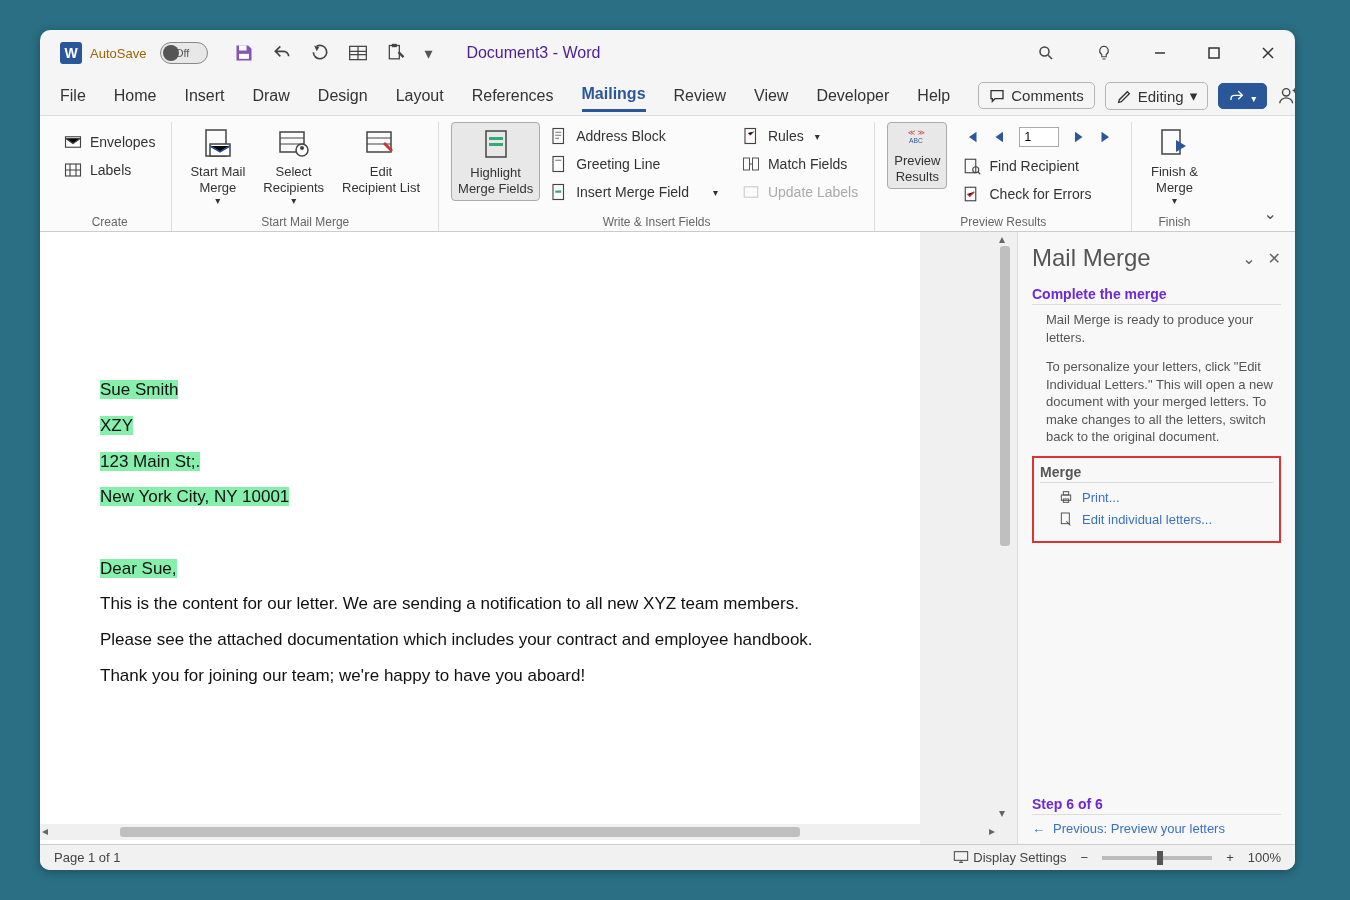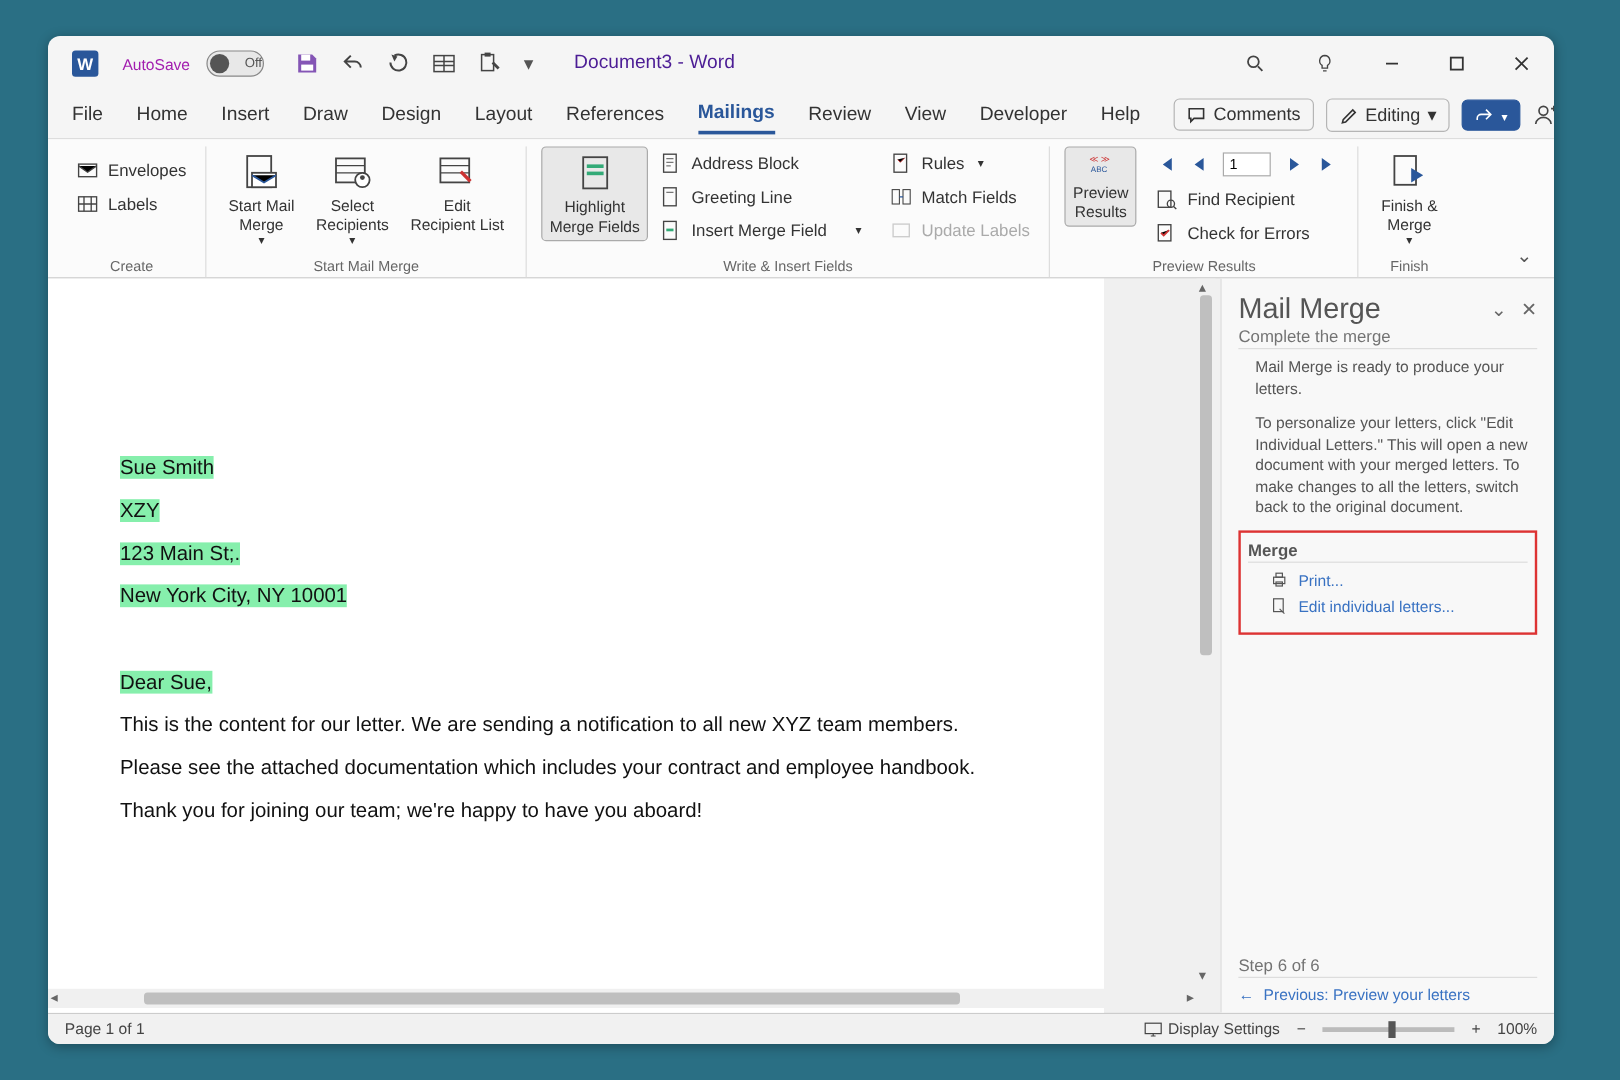--- a/index.html
+++ b/index.html
@@ -1,23 +1,23 @@
 <!DOCTYPE html>
 <html><head>
 <meta charset="utf-8">
 <style>
 * { box-sizing: border-box; margin: 0; padding: 0; }
 body { background: #2A6F84; font-family: "Segoe UI", Arial, sans-serif; width: 1350px; height: 900px; overflow: hidden; }
 .app{position:absolute;left:40px;top:30px;width:1255px;height:840px;background:#f5f5f5;border-radius:10px;box-shadow:0 2px 10px rgba(0,0,0,.3);overflow:hidden;display:flex;flex-direction:column}
 .titlebar{height:46px;display:flex;align-items:center;padding:0 20px;gap:8px}
 .wlogo{width:22px;height:22px;background:#2A579A;color:#fff;font-weight:700;font-size:14px;border-radius:3px;display:flex;align-items:center;justify-content:center}
-.autosave{margin-left:12px;font-size:13px;color:#a21caf}
+.autosave{font-size:13px;color:#a16207}
 .toggle{display:inline-flex;align-items:center;width:48px;height:22px;border:1px solid #888;border-radius:11px;background:#e8e8e8;margin-left:6px;vertical-align:middle;position:relative}
 .toggle .knob{width:16px;height:16px;background:#555;border-radius:50%;position:absolute;left:2px;top:2px}
-.toggle .off{position:absolute;right:1px;font-size:11px;color:#555}
+.toggle .off{position:absolute;right:18px;font-size:11px;color:#555}
 .qat{display:flex;align-items:center;gap:18px;margin-left:18px}
 .qat .ic{width:20px;height:20px;color:#6a4a9a}
 .doc-title{margin-left:26px;font-size:16px;color:#4c1d95}
 .title-right{margin-left:auto;display:flex;align-items:center;gap:40px}
 .title-right .ic{width:18px;height:18px;color:#444}
 .winbtn{width:14px;height:14px;color:#333}
 .tabs{height:40px;display:flex;align-items:center;padding:0 20px;gap:28px;font-size:16px;color:#333;border-bottom:1px solid #ddd}
 .tab{padding:6px 0;cursor:pointer}
 .tab.active{color:#2A579A;font-weight:600;border-bottom:3px solid #2A579A}
 .tabs-right{margin-left:auto;display:flex;gap:10px;align-items:center}
@@ -44,21 +44,21 @@
 .page{position:absolute;left:0;top:0;width:880px;background:#fff;min-height:800px;padding:140px 60px 40px;font-size:17px;color:#111;line-height:2.1;font-family:"Segoe UI",Arial,sans-serif}
 .hl{background:#86efac}
 .vscroll{position:absolute;right:4px;top:0;bottom:24px;width:16px;background:#f0f0f0}
 .vthumb{position:absolute;width:10px;left:3px;background:#bfbfbf;border-radius:3px}
 .vsarrow{position:absolute;left:2px;color:#666;font-size:12px}
 .hscroll{position:absolute;left:0;right:20px;bottom:4px;height:16px;background:#f0f0f0}
 .hthumb{position:absolute;height:10px;top:3px;background:#bfbfbf;border-radius:3px}
 .taskpane{width:278px;background:#f8f8f8;border-left:1px solid #ddd;padding:12px 14px 8px;display:flex;flex-direction:column;font-size:13px;color:#333;position:relative}
 .tp-head{display:flex;align-items:center;gap:12px}
 .tp-title{font-size:24px;color:#555;flex:1}
-.tp-h2{font-weight:400;color:#737373;border-bottom:1px solid #ddd;padding-bottom:2px;font-size:14px}
+.tp-h2{font-weight:700;color:#6d28d9;margin-top:14px;border-bottom:1px solid #ddd;padding-bottom:2px;font-size:14px}
 .tp-body{font-size:13px;color:#555;margin-top:6px;line-height:1.35;padding-left:14px}
 .merge-box{border:2px solid #d33;margin-top:10px;padding:6px 6px 14px}
 .merge-h{font-weight:700;color:#555;border-bottom:1px solid #ddd;padding-bottom:2px;font-size:14px}
 .lk{color:#3972c2;font-size:13px;display:flex;align-items:center;gap:8px;margin-top:6px;padding-left:18px;cursor:pointer}
 .lk .smic{width:16px;height:16px;color:#555}
 .tp-foot{margin-top:auto}
 .prev-link{color:#3972c2;font-size:13px;display:flex;align-items:center;gap:8px;margin-top:6px;cursor:pointer}
 .statusbar{height:26px;background:#f1f1f1;border-top:1px solid #ccc;display:flex;align-items:center;padding:0 14px;font-size:13px;color:#444;gap:16px}
 .statusbar .right{margin-left:auto;display:flex;align-items:center;gap:14px}
 .zoom-slider{width:110px;height:4px;background:#bbb;position:relative}
@@ -399,21 +399,21 @@
           <span style="color:#3972c2">←</span>
           <span>Previous: Preview your letters</span>
         </div>
       </div>
     </div>
   </div>
 
   <div class="statusbar">
     <span>Page 1 of 1</span>
     <div class="right">
-      <span style="display:flex;align-items:center;gap:4px">
+      <span style="display:flex;align-items:flex-start;gap:4px">
         <svg width="16" height="14" viewBox="0 0 24 20">
             <rect x="2" y="2" width="20" height="13" fill="none" stroke="#444" stroke-width="1.5"></rect>
             <path stroke="#444" stroke-width="1.5" d="M9 18h6M12 15v3"></path>
           </svg>
         <span>Display Settings</span>
       </span>
       <span>−</span>
       <div class="zoom-slider">
           <div class="zknb"></div>
         </div>

